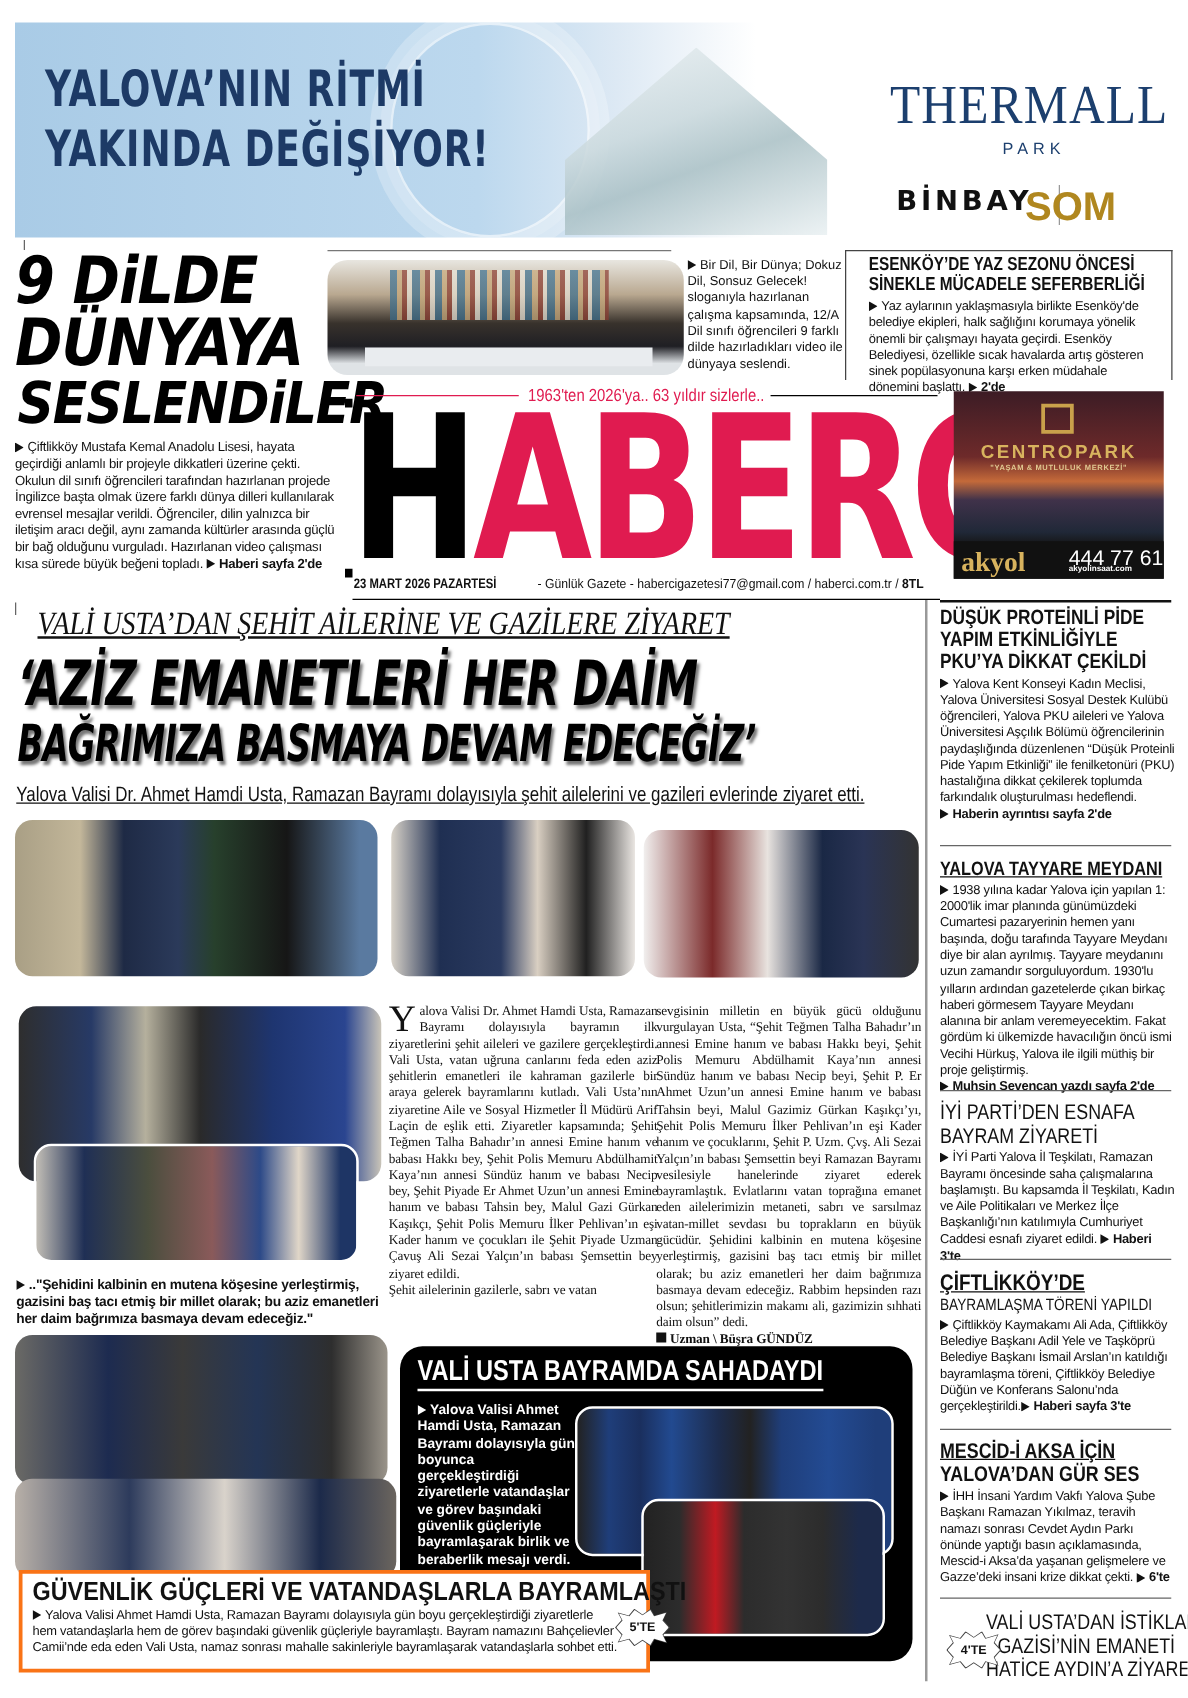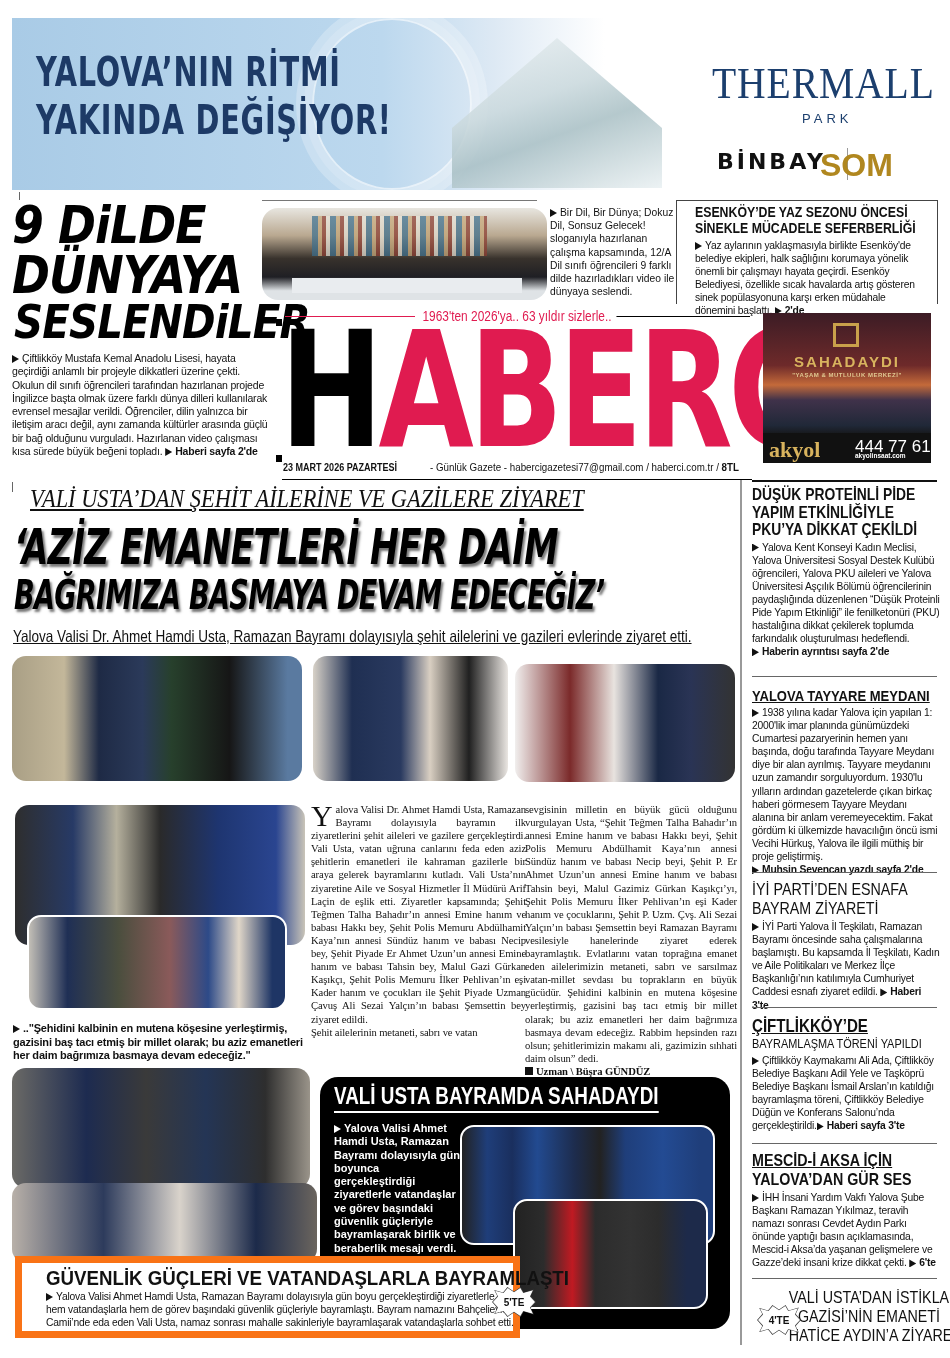--- a/index.html
+++ b/index.html
@@ -74,21 +74,21 @@
 .dropcap{float:left;font-size:30px;line-height:24px;margin:1px 3px 0 0}
 .subhead{font-weight:bold;font-size:11.5px;line-height:11.5px;text-align:left}
 
 #bbox{left:320px;top:1077px;width:410px;height:252px;background:#000;border-radius:18px}
 #bbox .t{position:absolute;left:14px;top:6px;color:#fff;font-weight:bold;font-size:23px;white-space:nowrap;transform:scaleX(.82);transform-origin:left top;border-bottom:2px solid #fff;padding-bottom:1px}
 #bbox .b{position:absolute;left:14px;top:45px;width:128px;color:#fff;font-weight:bold;font-size:11px;line-height:13.3px}
 #bbox .b .bullet{background:#fff}
 #pnavy{left:460px;top:1125px;width:255px;height:120px;background:linear-gradient(90deg,#222 0%,#1f3e7a 10%,#1a2f5e 20%,#224a90 30%,#1d2c4d 45%,#222 55%,#1f3e7a 65%,#234b93 80%,#1f3e7a 95%);border:2px solid #fff}
 #pjand{left:513px;top:1199px;width:195px;height:110px;background:linear-gradient(90deg,#222 0%,#2c2c2c 15%,#c01a22 30%,#2c2c2c 42%,#333 60%,#2c2c2c 75%,#1d2a4a 90%);border:2px solid #fff}
 
-#guv{left:15px;top:1256px;width:505px;height:82px;background:#fff;border:7px solid #f97316;padding:3px 24px}
+#guv{left:15px;top:1256px;width:505px;height:82px;background:#fff;border:3px solid #f97316;padding:3px 8px}
 #guv .t{font-weight:bold;font-size:21px;line-height:24px;white-space:nowrap;transform:scaleX(.89);transform-origin:left top}
 #guv .b{font-size:10.3px;line-height:13px;width:470px;letter-spacing:-.2px}
 .burst{position:absolute;width:42px;height:28px;background:#fff;clip-path:polygon(0 50%,12% 30%,5% 10%,25% 18%,35% 0,50% 15%,65% 0,72% 18%,95% 8%,88% 30%,100% 50%,88% 70%,95% 92%,72% 82%,65% 100%,50% 85%,35% 100%,25% 82%,5% 90%,12% 70%);display:flex;align-items:center;justify-content:center;font-weight:bold;font-size:10px}
 .burstwrap{position:absolute;width:44px;height:30px;background:#444;clip-path:polygon(0 50%,12% 30%,5% 10%,25% 18%,35% 0,50% 15%,65% 0,72% 18%,95% 8%,88% 30%,100% 50%,88% 70%,95% 92%,72% 82%,65% 100%,50% 85%,35% 100%,25% 82%,5% 90%,12% 70%);display:flex;align-items:center;justify-content:center}
 .vline{position:absolute;left:740px;width:2px;background:#999}
 .rs{position:absolute;left:752px;width:188px}
 .rs .t{font-weight:bold;font-size:15.5px;line-height:17px;white-space:nowrap;transform:scaleX(.84);transform-origin:left top}
 .rs .tn{font-size:17px;line-height:19px;white-space:nowrap;transform:scaleX(.84);transform-origin:left top}
 .rs .b{font-size:10.3px;line-height:13.1px;letter-spacing:-.2px;margin-top:2px}
 .rule{position:absolute;left:752px;width:185px;height:1px;background:#666}
@@ -145,21 +145,21 @@
 <div id="tag" class="abs"><span style="background:#fff;padding:0 6px">1963'ten 2026'ya.. 63 yıldır sizlerle..</span></div>
 <div class="sq" style="left:276px;top:319px"></div>
 <div id="mast" class="abs"><span class="h">H</span><span class="rest">ABERCi</span></div>
 <div class="sq" style="left:276px;top:455px"></div>
 <div id="mdate" class="abs">23 MART 2026 PAZARTESİ</div>
 <div id="minfo" class="abs"><span>- Günlük Gazete -   habercigazetesi77@gmail.com / haberci.com.tr /</span> <b>8TL</b></div>
 <div id="mline" class="abs"></div>
 
 <div id="centro" class="abs">
   <div class="abs logo"></div>
-  <div class="abs name">SAHADAYDI</div>
+  <div class="abs name">CENTROPARK</div>
   <div class="abs sub">"YAŞAM &amp; MUTLULUK MERKEZİ"</div>
   <div class="abs bar"></div>
   <div class="abs akyol">akyol</div>
   <div class="abs tel">444 77 61</div>
   <div class="abs web">akyolinsaat.com</div>
 </div>
 
 <div class="abs" style="left:12px;top:482px;width:1px;height:10px;background:#666"></div>
 <div id="kicker" class="abs">VALİ USTA’DAN ŞEHİT AİLERİNE VE GAZİLERE ZİYARET</div>
 <div id="mainhl" class="abs">
@@ -174,21 +174,21 @@
 <div id="p4" class="photo"></div>
 <div id="p5" class="photo" style="border:2px solid #fff"></div>
 <div id="cap1" class="abs">
   <span class="bullet"></span><span>.."Şehidini kalbinin en mutena köşesine yerleştirmiş, gazisini baş tacı etmiş bir millet olarak; bu aziz emanetleri her daim bağrımıza basmaya devam edeceğiz."</span>
 </div>
 <div id="p6" class="photo"></div>
 <div id="p7" class="photo"></div>
 
 <div id="col1" class="abs serif">
   <span class="dropcap">Y</span><span>alova Valisi Dr. Ahmet Hamdi Usta, Ramazan Bayramı dolayısıyla bayramın ilk ziyaretlerini şehit aileleri ve gazilere gerçekleştirdi. Vali Usta, vatan uğruna canlarını feda eden aziz şehitlerin emanetleri ile kahraman gazilerle bir araya gelerek bayramlarını kutladı. Vali Usta’nın ziyaretine Aile ve Sosyal Hizmetler İl Müdürü Arif Laçin de eşlik etti. Ziyaretler kapsamında; Şehit Teğmen Talha Bahadır’ın annesi Emine hanım ve babası Hakkı bey, Şehit Polis Memuru Abdülhamit Kaya’nın annesi Sündüz hanım ve babası Necip bey, Şehit Piyade Er Ahmet Uzun’un annesi Emine hanım ve babası Tahsin bey, Malul Gazi Gürkan Kaşıkçı, Şehit Polis Memuru İlker Pehlivan’ın eşi Kader hanım ve çocukları ile Şehit Piyade Uzman Çavuş Ali Sezai Yalçın’ın babası Şemsettin bey ziyaret edildi.</span>
-  <div>Şehit ailelerinin metaneti, sabrı ve vatan</div>
+  <div>Şehit ailelerinin gazilerle, sabrı ve vatan</div>
 </div>
 <div id="col2" class="abs serif">
   <span>sevgisinin milletin en büyük gücü olduğunu vurgulayan Usta, “Şehit Teğmen Talha Bahadır’ın annesi Emine hanım ve babası Hakkı beyi, Şehit Polis Memuru Abdülhamit Kaya’nın annesi Sündüz hanım ve babası Necip beyi, Şehit P. Er Ahmet Uzun’un annesi Emine hanım ve babası Tahsin beyi, Malul Gazimiz Gürkan Kaşıkçı’yı, Şehit Polis Memuru İlker Pehlivan’ın eşi Kader hanım ve çocuklarını, Şehit P. Uzm. Çvş. Ali Sezai Yalçın’ın babası Şemsettin beyi Ramazan Bayramı vesilesiyle hanelerinde ziyaret ederek bayramlaştık. Evlatlarını vatan toprağına emanet eden ailelerimizin metaneti, sabrı ve sarsılmaz vatan-millet sevdası bu toprakların en büyük gücüdür. Şehidini kalbinin en mutena köşesine yerleştirmiş, gazisini baş tacı etmiş bir millet olarak; bu aziz emanetleri her daim bağrımıza basmaya devam edeceğiz. Rabbim hepsinden razı olsun; şehitlerimizin makamı ali, gazimizin sıhhati daim olsun” dedi.</span>
   <div style="font-weight:bold"><span style="display:inline-block;width:8px;height:8px;background:#111;margin-right:3px"></span><span>Uzman \ Büşra GÜNDÜZ</span></div>
 </div>
 
 <div id="bbox" class="abs">
   <div class="t">VALİ USTA BAYRAMDA SAHADAYDI</div>
   <div class="b"><span class="bullet"></span><span>Yalova Valisi Ahmet Hamdi Usta, Ramazan Bayramı dolayısıyla gün boyunca gerçekleştirdiği ziyaretlerle vatandaşlar ve görev başındaki güvenlik güçleriyle bayramlaşarak birlik ve beraberlik mesajı verdi.</span></div>
 </div>

